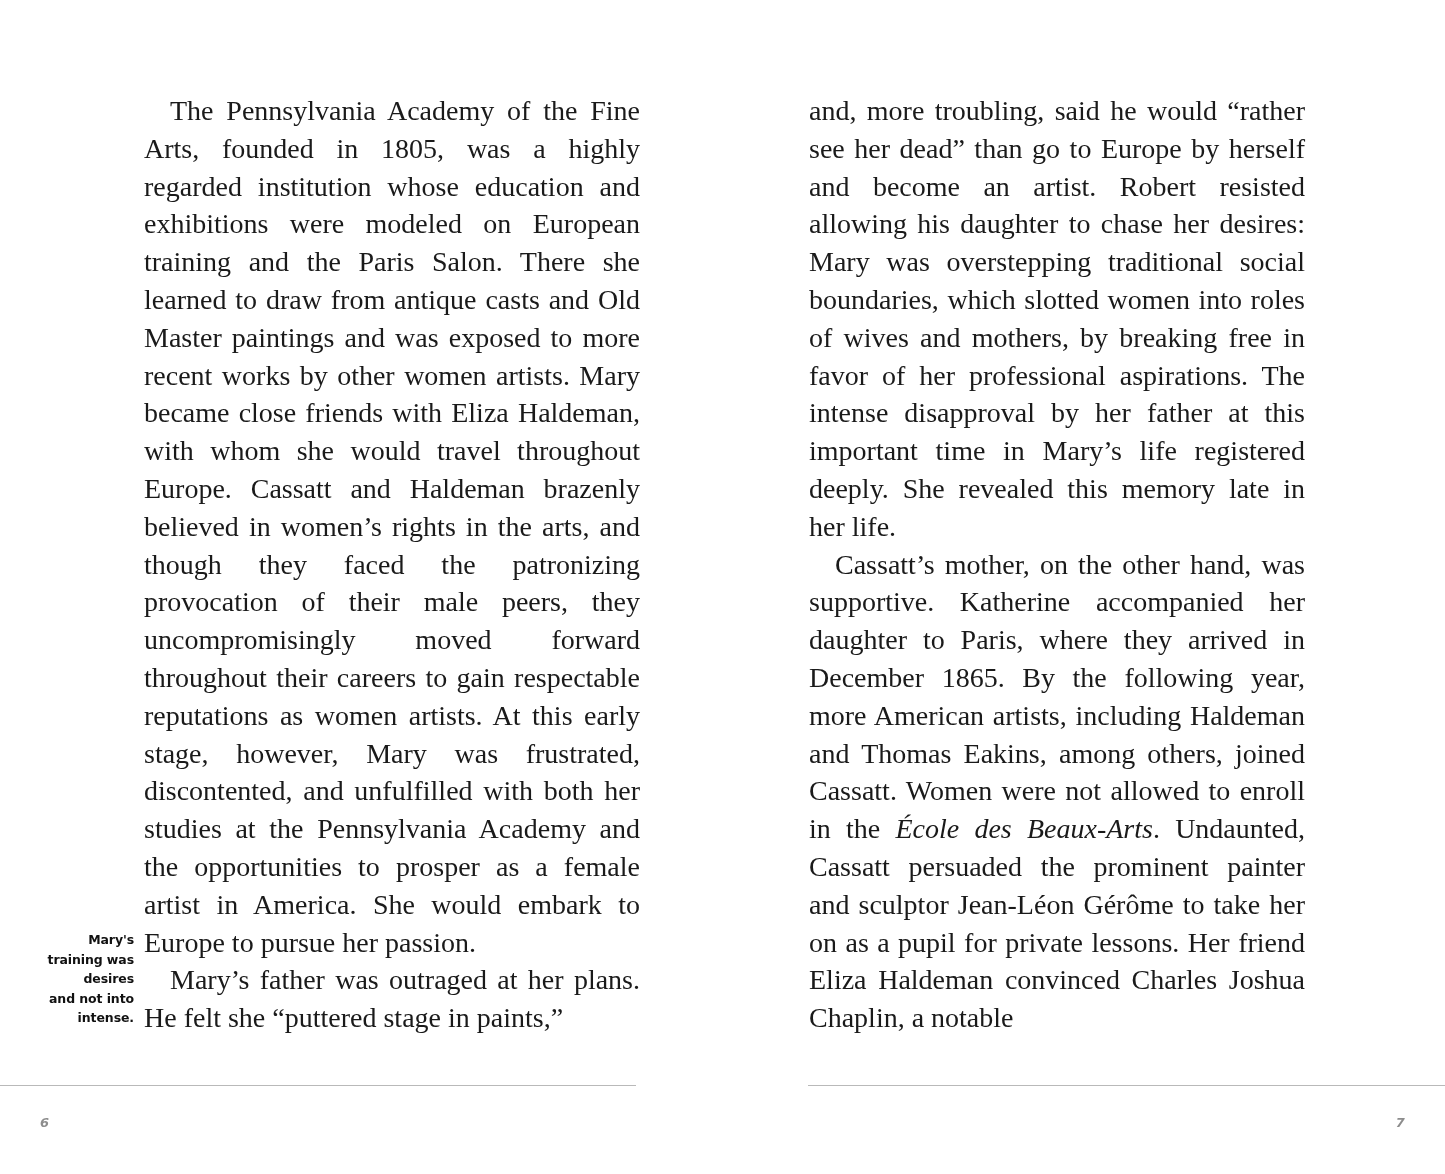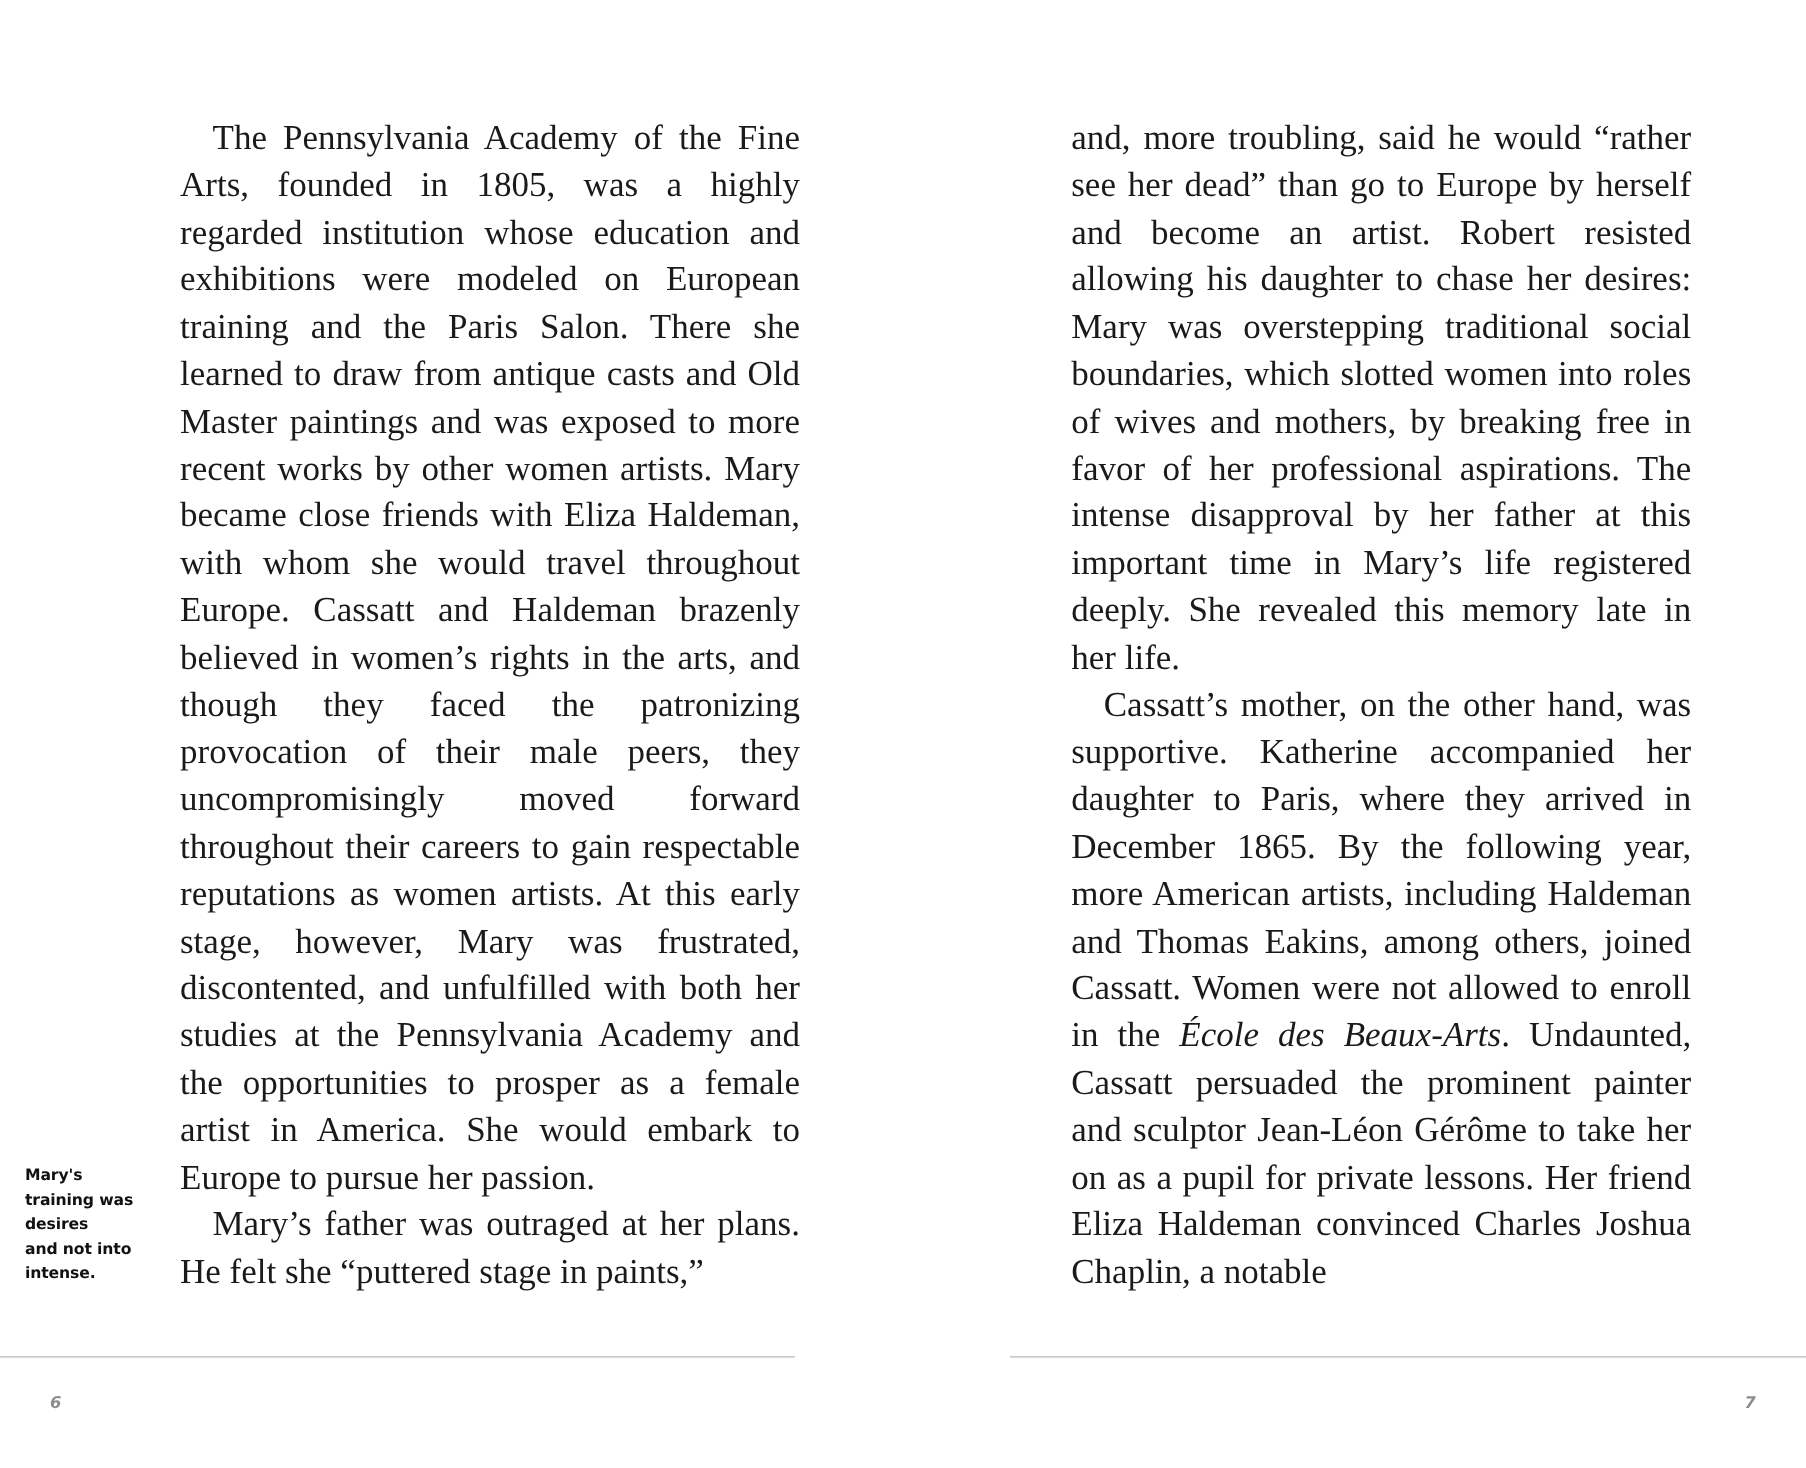--- a/index.html
+++ b/index.html
@@ -36,41 +36,41 @@
     font-size: 28px;
     line-height: 37.8px;
     color: #1a1a1a;
     text-align: justify;
     text-justify: inter-word;
     -webkit-hyphens: none;
     hyphens: none;
     font-kerning: normal;
   }
   .column-left  { left: 144px; }
-  .column-right { left: 86px; margin-left: 48px; }
+  .column-right { left: 86px; }
 
   .column p {
     margin: 0;
     text-indent: 26px;
   }
   
   .column p.continued { text-indent: 0; }
 
   .column p i,
   .column p em {
     font-style: italic;
   }
 
   
   .margin-note {
     position: absolute;
     left: 20px;
     top: 930px;
     width: 114px;
-    text-align: left;
+    text-align: right;
     font-family: "DejaVu Sans", "Liberation Sans", sans-serif;
     font-size: 12.5px;
     line-height: 19.5px;
     font-weight: 700;
     color: #111111;
     letter-spacing: -0.1px;
   }
 
   
   .footer-rule {

